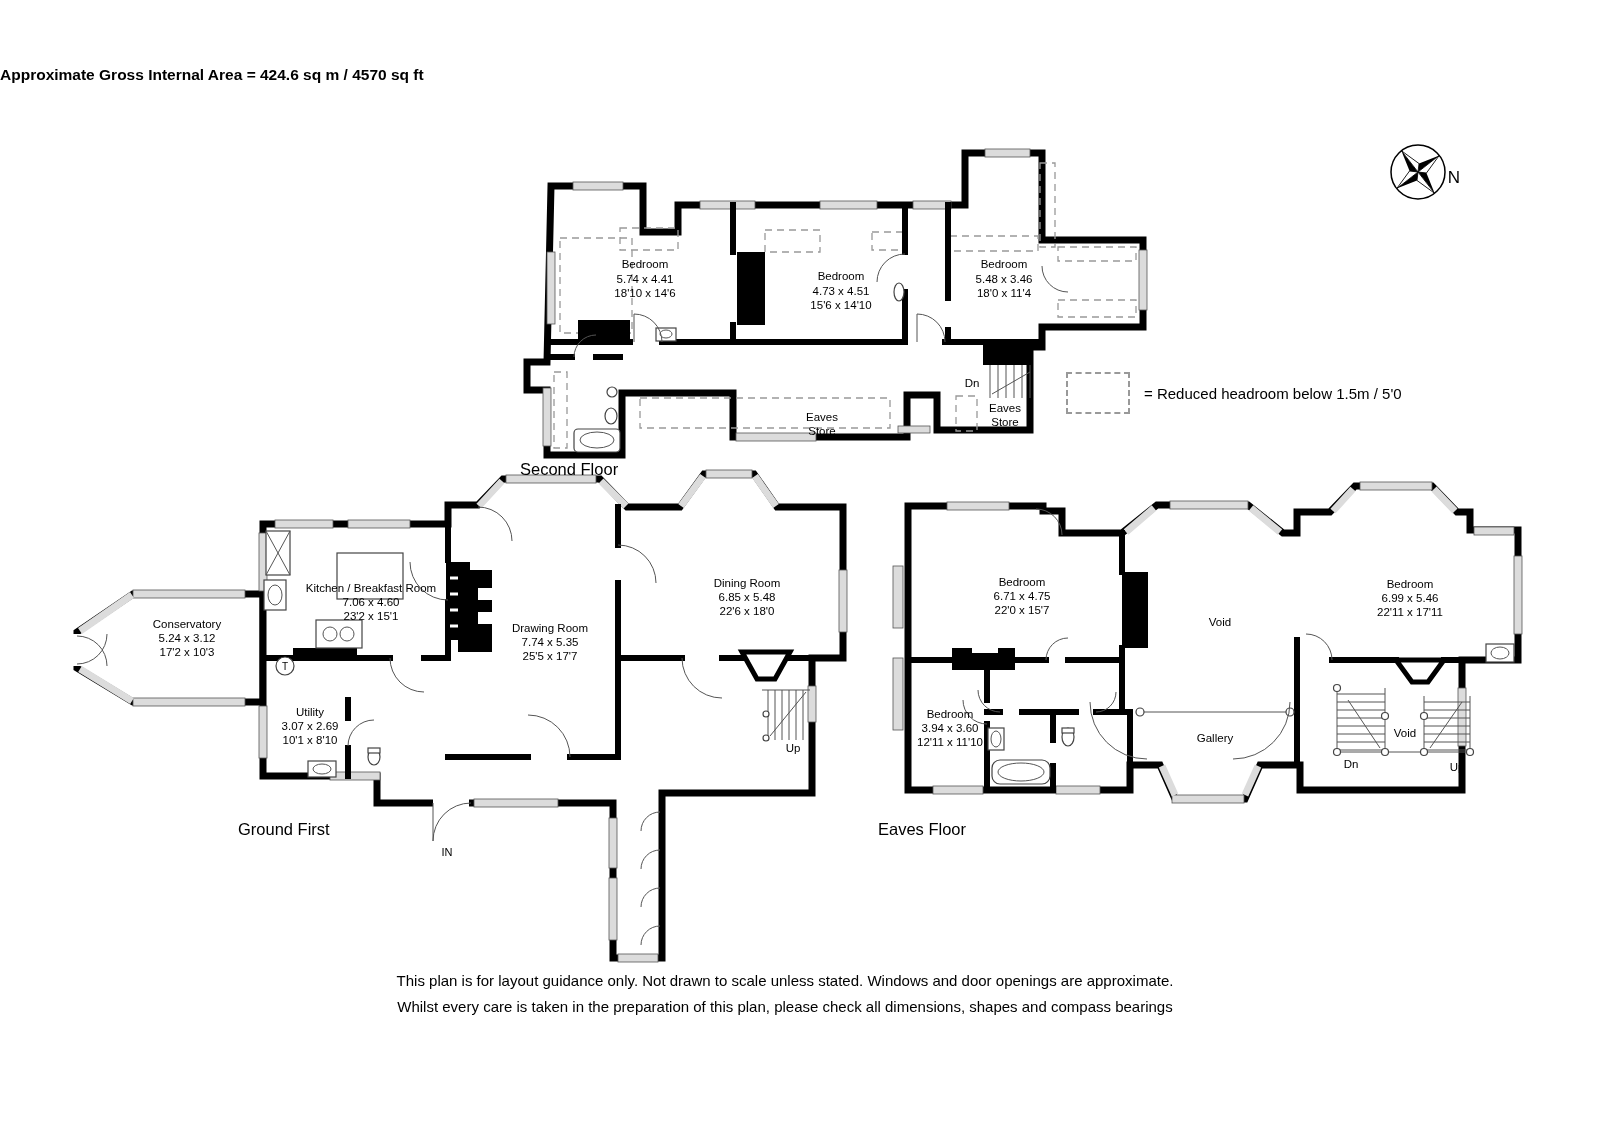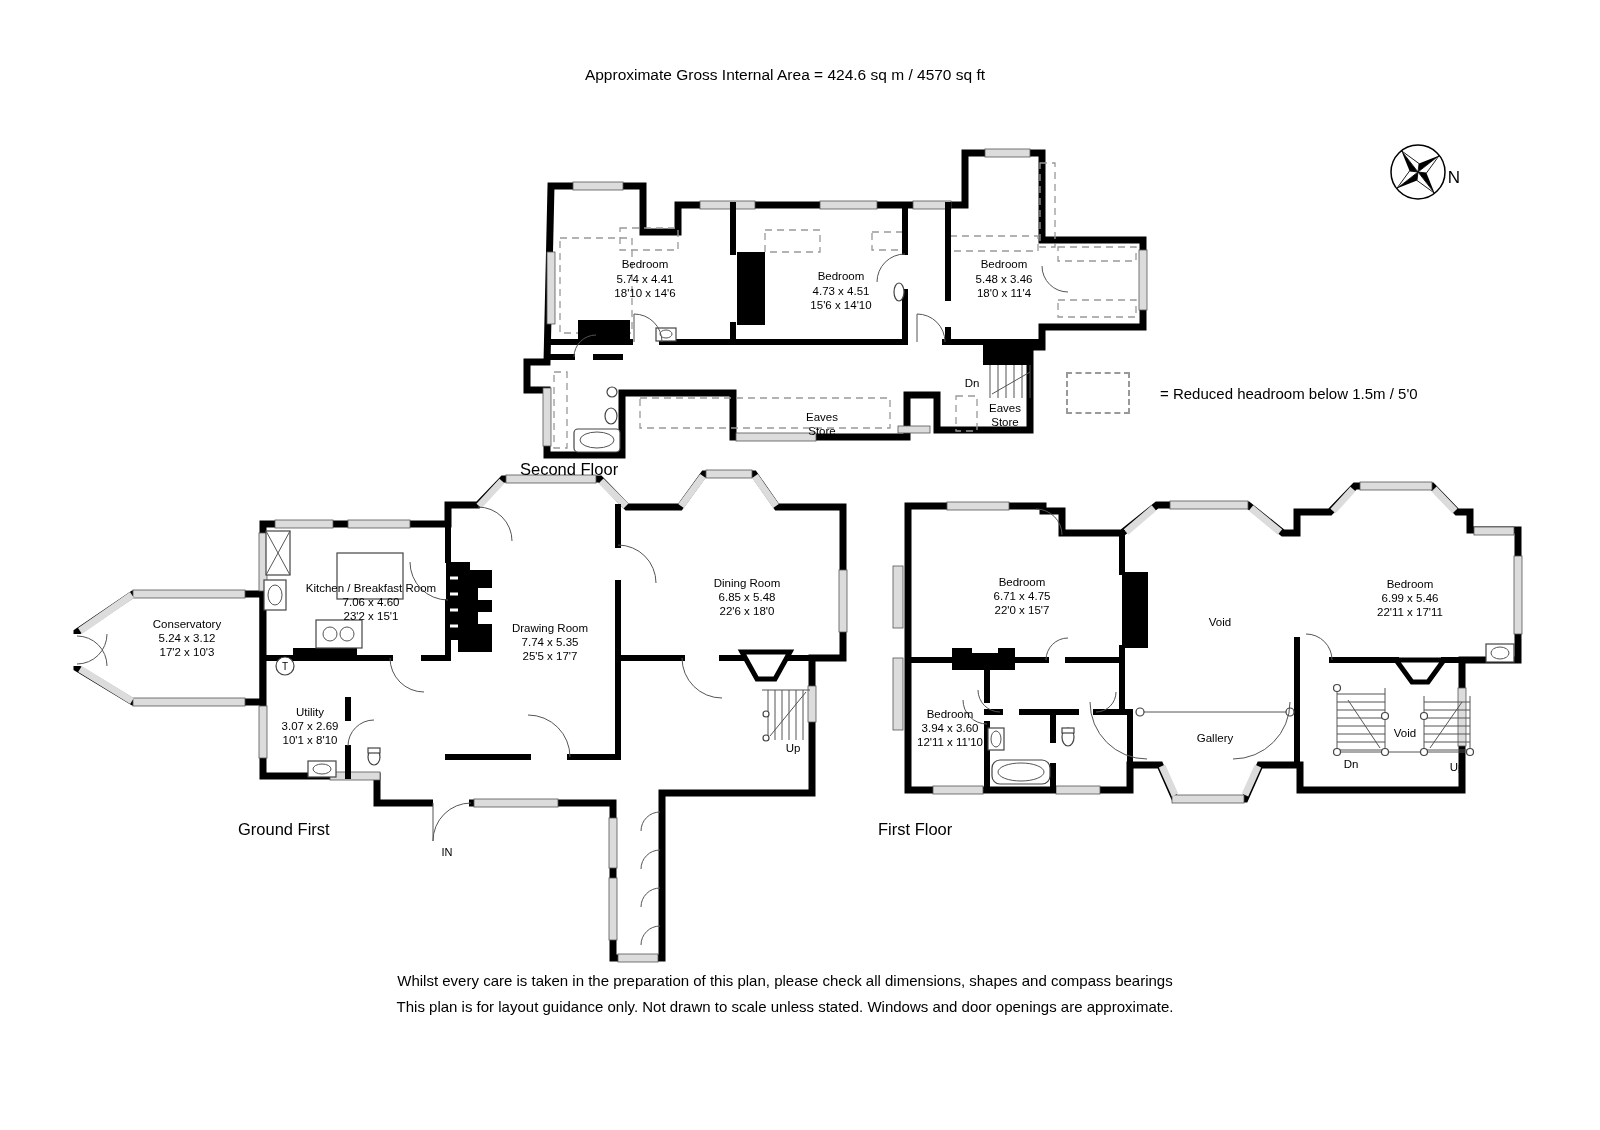--- a/index.html
+++ b/index.html
@@ -1,24 +1,24 @@
 <!DOCTYPE html>
 <html><head>
 <meta charset="utf-8">
 <style>
   html,body{margin:0;padding:0;background:#fff;}
   #page{position:relative;width:1600px;height:1130px;background:#fff;overflow:hidden;
         font-family:"Liberation Sans",sans-serif;color:#000;}
   .abs{position:absolute;}
-  #header{top:63px;left:0;width:1570px;text-align:center;font-size:15.5px;line-height:23px;}
+  #header{top:63px;left:0;width:1570px;font-size:15.5px;line-height:23px;font-weight:bold;}
   #footer{top:968px;left:0;width:1570px;text-align:center;font-size:15px;line-height:26px;}
   .floor-label{font-weight:400;font-size:16.5px;}
   #legend{top:372px;left:1066px;display:flex;align-items:center;}
   #legend .box{width:60px;height:38px;border:2px dashed #999;}
-  #legend .txt{margin-left:30px;font-size:15px;}
+  #legend .txt{margin-left:14px;font-size:15px;}
   svg{position:absolute;overflow:visible;}
   .outer{fill:#fff;stroke:#000;stroke-width:7;stroke-linejoin:miter;}
   .w6{stroke:#000;stroke-width:6;fill:none;stroke-linecap:square;}
   .w5{fill:#fff;stroke:#000;stroke-width:5;}
   .blk{fill:#000;stroke:none;}
   .win{fill:#dcdcdc;stroke:#555;stroke-width:0.8;}
   .wb{stroke:#dcdcdc;stroke-width:7;fill:none;}
   .rh{fill:none;stroke:#999;stroke-width:1.3;stroke-dasharray:7 5;}
   .thin{stroke:#555;stroke-width:1;fill:none;}
   .door{stroke:#555;stroke-width:1;fill:none;}
@@ -273,20 +273,20 @@
     <text x="1410" y="616">22'11 x 17'11</text>
     <text x="1220" y="626">Void</text>
     <text x="1405" y="737">Void</text>
     <text x="1215" y="742">Gallery</text>
     <text x="1351" y="768">Dn</text>
     <text x="1457" y="771">Up</text>
   </svg>
 
   <div class="abs floor-label" style="left:520px;top:460px">Second Floor</div>
   <div class="abs floor-label" style="left:238px;top:820px">Ground First</div>
-  <div class="abs floor-label" style="left:878px;top:820px">First Floor</div>
+  <div class="abs floor-label" style="left:878px;top:820px">Eaves Floor</div>
 
   <div id="footer" class="abs">
+    <div>This plan is for layout guidance only. Not drawn to scale unless stated. Windows and door openings are approximate.</div>
     <div>Whilst every care is taken in the preparation of this plan, please check all dimensions, shapes and compass bearings</div>
-    <div>This plan is for layout guidance only. Not drawn to scale unless stated. Windows and door openings are approximate.</div>
   </div>
 
 </div>
 
 </body></html>

